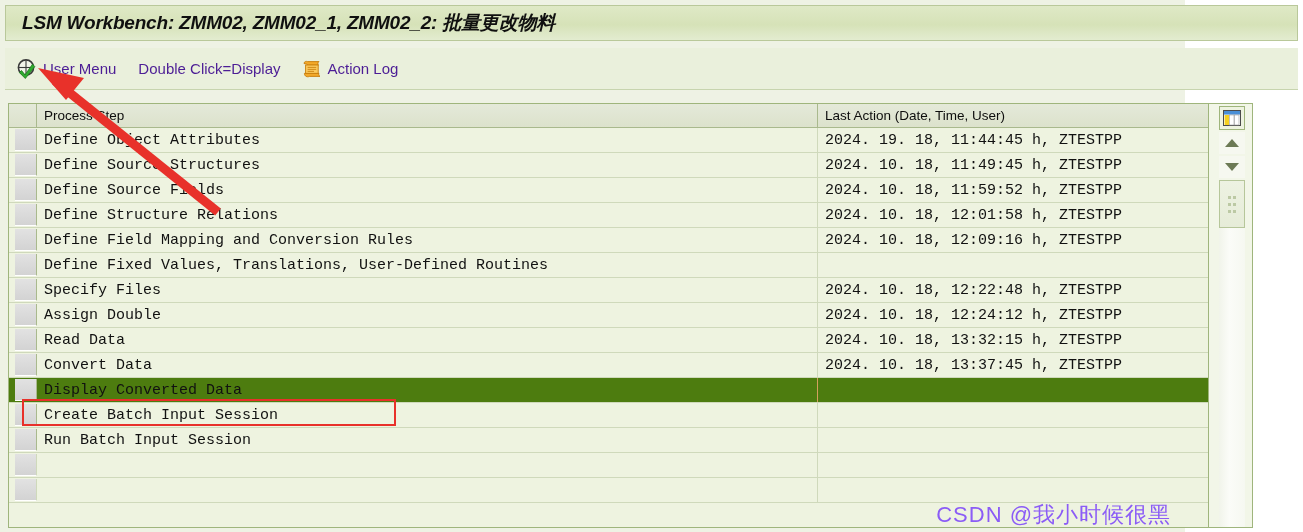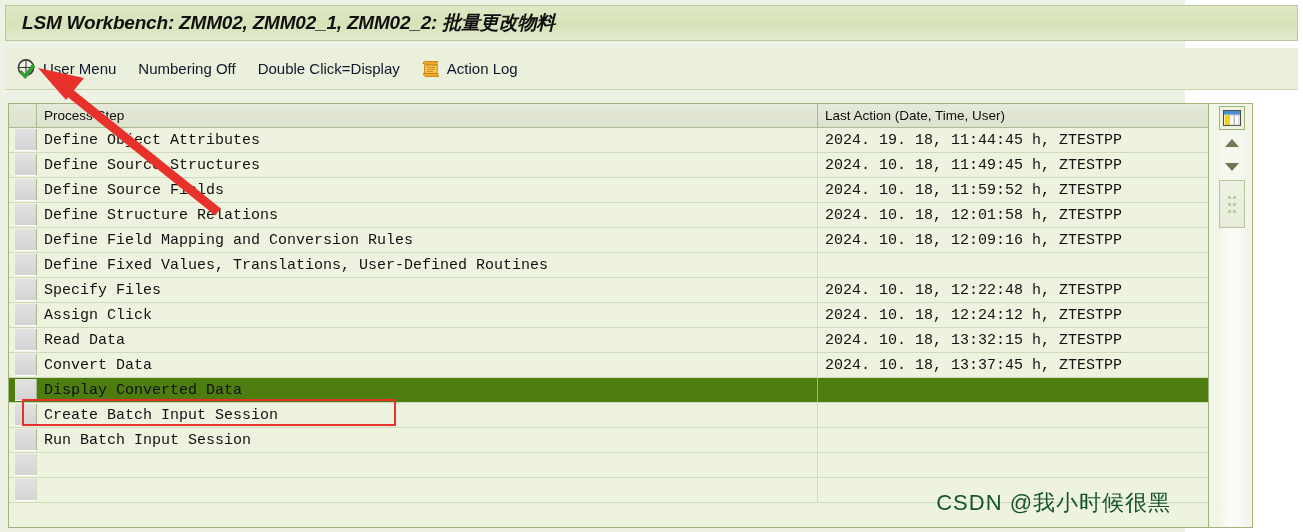--- a/index.html
+++ b/index.html
@@ -42,21 +42,21 @@
     box-sizing:border-box;
     display:flex;align-items:center;
   }
   .tbitem{
     display:flex;align-items:center;
     height:30px;
     padding:0 9px;
     margin-left:2px;
     white-space:nowrap;
     font-size:15px;
-    color:#0f172a;
+    color:#4c1d95;
     cursor:default;
   }
   .tbitem .lbl{margin-left:2px;}
   .tb-ico{
     width:22px;height:22px;
     display:inline-block;position:relative;flex:0 0 auto;
     margin-right:3px;
   }
 
   
@@ -179,23 +179,23 @@
     box-sizing:border-box;
     pointer-events:none;
   }
   .anno-arrow{
     position:absolute;left:0;top:0;width:1303px;height:532px;
     pointer-events:none;
   }
 
   
   .wm{
-    position:absolute;right:14px;bottom:14px;
+    position:absolute;right:14px;bottom:2px;
     font-size:22px;
-    color:#14532d;
+    color:#8b5cf6;
     white-space:nowrap;
     font-family:"Liberation Sans",sans-serif;
     letter-spacing:1px;
   }
 </style>
 </head>
 <body>
 
 <div id="app">
 
@@ -210,23 +210,20 @@
         <svg width="22" height="22" viewBox="0 0 22 22">
           <circle cx="10" cy="9.5" r="7.6" fill="#f2f4ea" stroke="#3a3a3a" stroke-width="1.6"></circle>
           <line x1="10" y1="2.2" x2="10" y2="17" stroke="#3a3a3a" stroke-width="1.1"></line>
           <line x1="2.6" y1="9.5" x2="17.4" y2="9.5" stroke="#3a3a3a" stroke-width="1.1"></line>
           <path d="M5.5 12.5 L9 16.8 L16.5 6.2 L18.8 8.6 L9.3 20.5 L3.4 14.6 Z" fill="#2faa2f" stroke="#1d7a1d" stroke-width="0.8"></path>
         </svg>
       </span>
       <span class="lbl">User Menu</span>
     </div>
 
-    <div class="tbitem">
-      <span class="lbl">Numbering Off</span>
-    </div>
 
     <div class="tbitem">
       <span class="lbl">Double Click=Display</span>
     </div>
 
 
     <div class="tbitem">
       <span class="tb-ico">
         <svg width="22" height="22" viewBox="0 0 22 22">
           <path d="M3 5.5 C3 3.6 5 3.0 6.6 3.6 L18 3.6 C16.6 4.6 16.8 6.4 17.4 7.2 L7.4 7.2 C6.2 6.0 4.4 5.8 3 5.5 Z" fill="#f3a92a" stroke="#c67c0a" stroke-width="0.9"></path>
@@ -311,21 +308,21 @@
           <div class="c-step">
             <span class="cellmono">Specify Files</span>
           </div>
           <div class="c-date">
             <span class="cellmono">2024. 10. 18,  12:22:48 h,  ZTESTPP</span>
           </div>
         </div>
         <div class="row">
           <div class="selcell"></div>
           <div class="c-step">
-            <span class="cellmono">Assign Click</span>
+            <span class="cellmono">Assign Double</span>
           </div>
           <div class="c-date">
             <span class="cellmono">2024. 10. 18,  12:24:12 h,  ZTESTPP</span>
           </div>
         </div>
         <div class="row">
           <div class="selcell"></div>
           <div class="c-step">
             <span class="cellmono">Read Data</span>
           </div>

